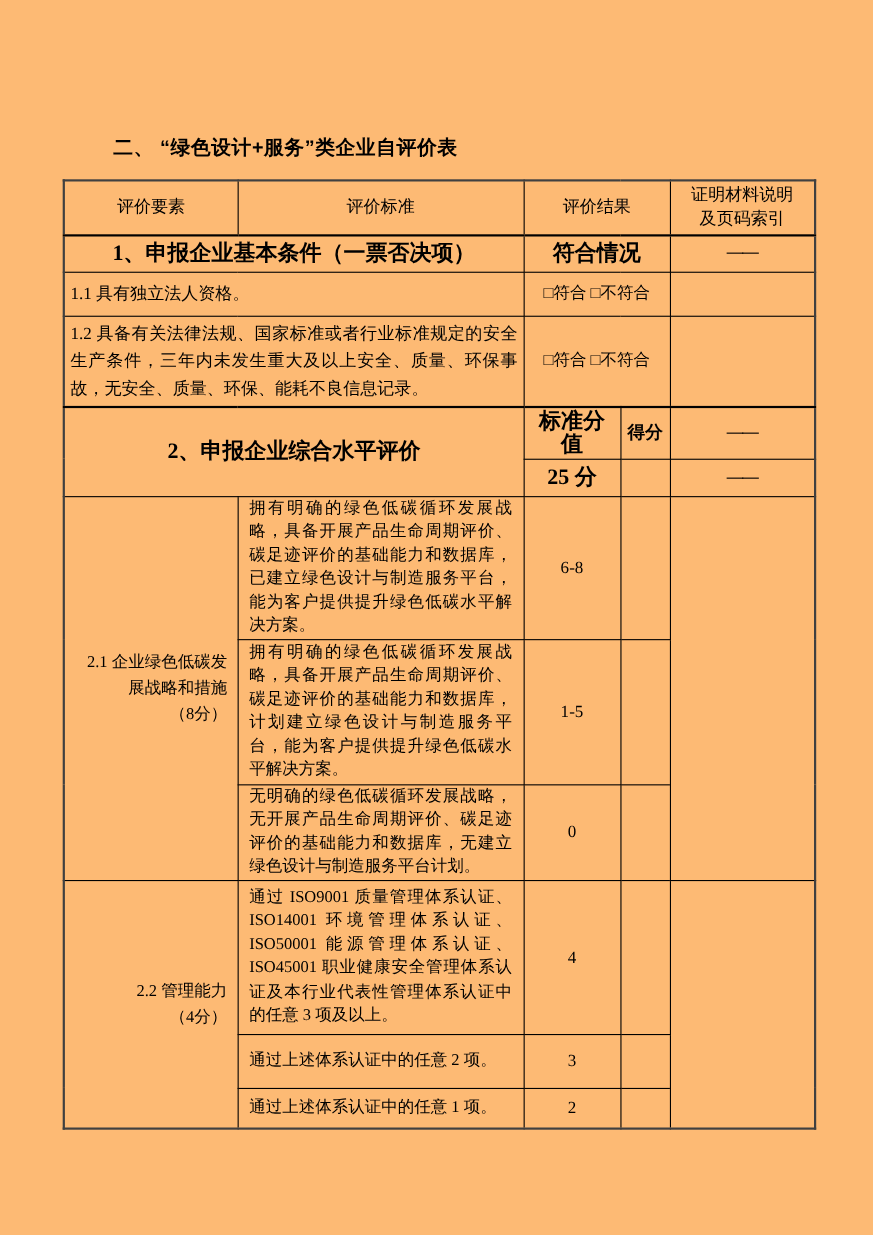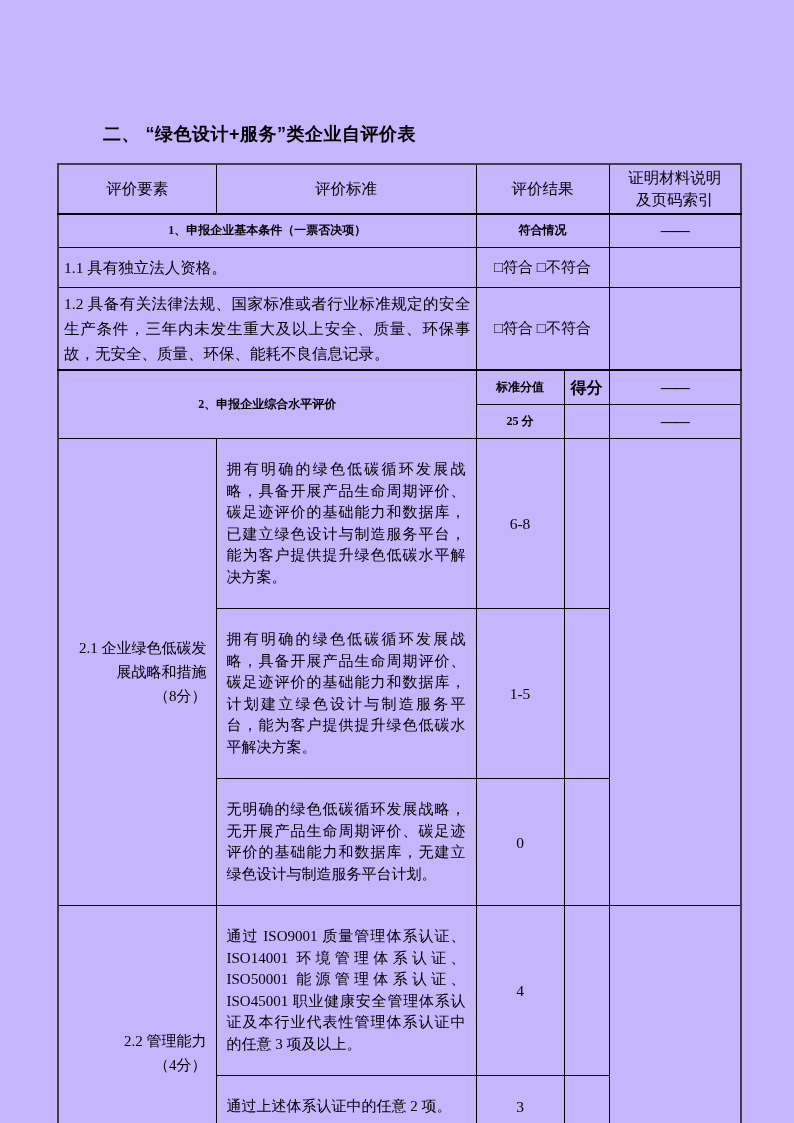--- a/index.html
+++ b/index.html
@@ -4,21 +4,21 @@
 <style>
   html, body {
     margin: 0;
     padding: 0;
     background: #ffffff;
   }
   .page {
     position: relative;
     width: 794px;
     height: 1123px;
-    background: #c4b5fd;
+    background: #fdba74;
     font-family: "Liberation Serif", "DejaVu Serif", serif;
     color: #000000;
     overflow: hidden;
   }
   .doc-title {
     position: absolute;
     left: 103px;
     top: 122px;
     margin: 0;
     font-family: "Liberation Sans", "DejaVu Sans", sans-serif;
@@ -53,21 +53,21 @@
   tr.pre-section2 td {
     border-bottom-width: 2px;
   }
   .center { text-align: center; }
   .bold   { font-weight: bold; }
   .just   {
     text-align: justify;
     text-justify: inter-ideograph;
   }
   .crit-text {
-    padding: 20px 10px;
+    padding: 0 10px;
     font-size: 15px;
     line-height: 21.5px;
   }
   .s1-text {
     padding: 3px 5px;
     font-size: 15.5px;
     line-height: 25px;
   }
   .label-cell {
     text-align: right;
@@ -83,21 +83,21 @@
     text-align: center;
     font-weight: bold;
     letter-spacing: -1px;
     font-size: 15px;
   }
   .compliance {
     text-align: center;
     font-size: 15px;
     white-space: nowrap;
   }
-  .hdr-big { font-size: 12px; }
+  .hdr-big { font-size: 20px; }
   .page-number {
     position: absolute;
     top: 1038px;
     left: 0;
     width: 100%;
     text-align: center;
     font-size: 12px;
   }
 </style>
 </head>

